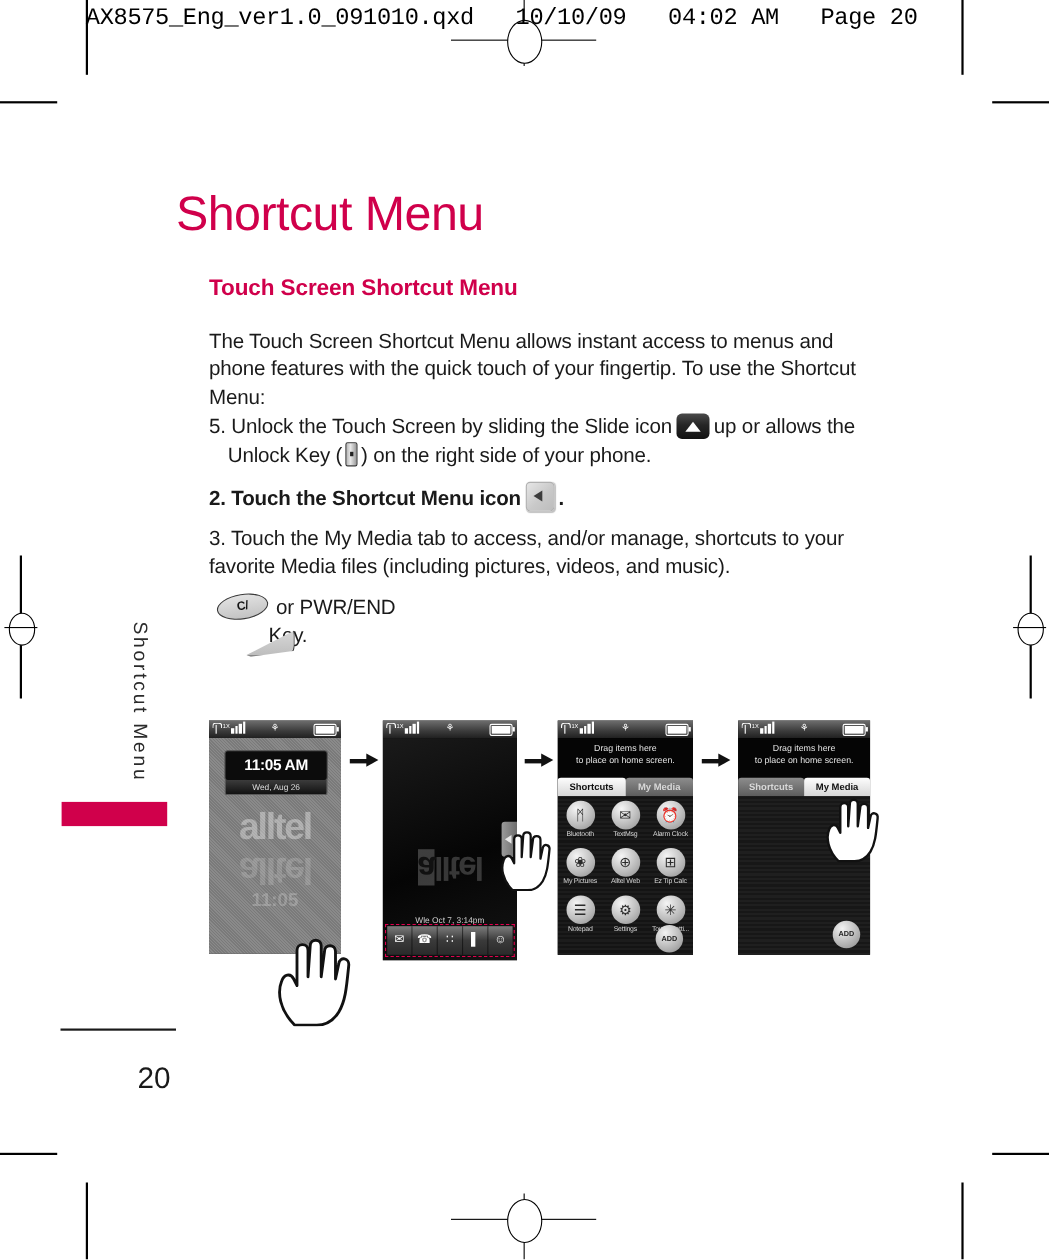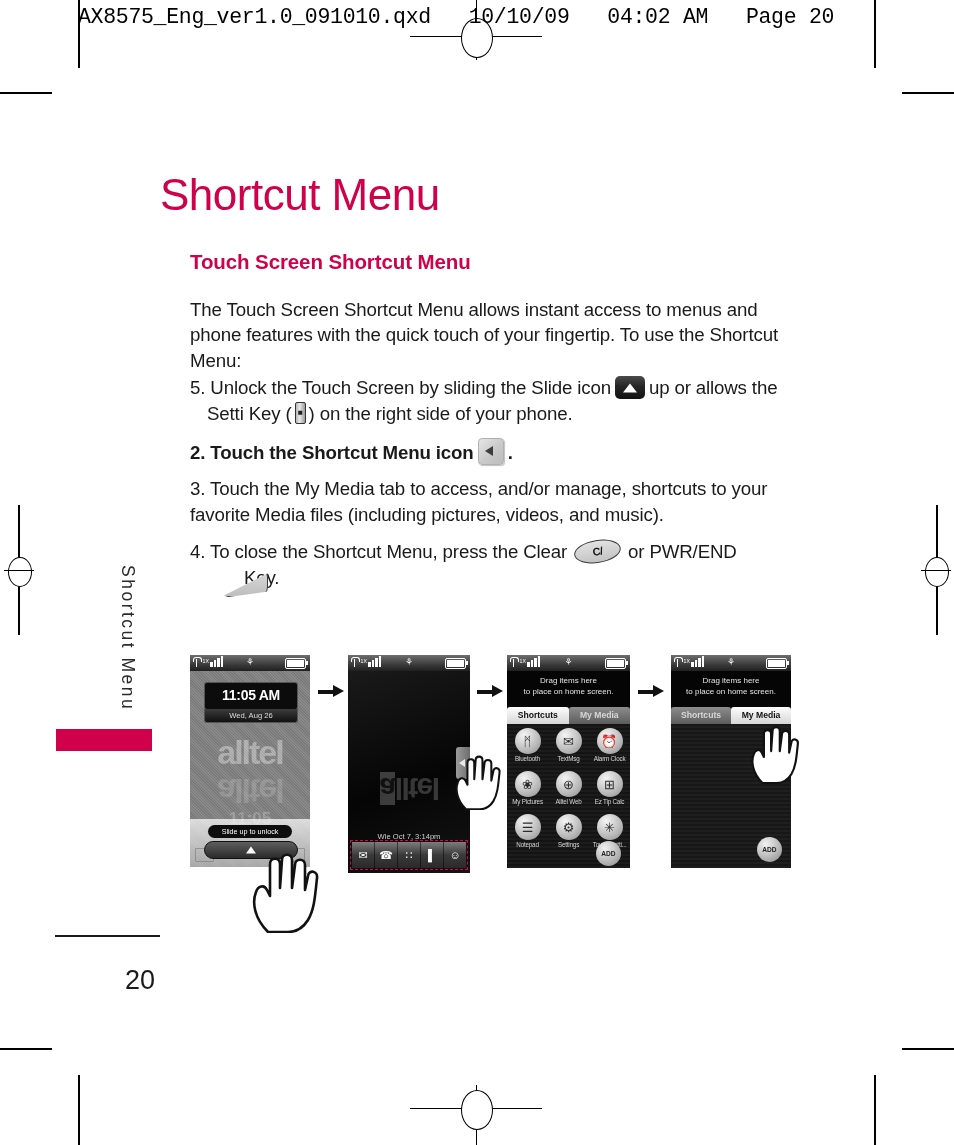--- a/index.html
+++ b/index.html
@@ -196,33 +196,33 @@
 <div class="reg-circle" style="left:461px;top:1090px;width:30px;height:38px;"></div>
 
 <div class="pagehead">AX8575_Eng_ver1.0_091010.qxd   10/10/09   04:02 AM   Page 20</div>
 
 <h1 class="title">Shortcut Menu</h1>
 <h2 class="subtitle">Touch Screen Shortcut Menu</h2>
 <p class="para">The Touch Screen Shortcut Menu allows instant access to menus and phone features with the quick touch of your fingertip. To use the Shortcut Menu:</p>
 
 <div class="step s1">
   <span>5. Unlock the Touch Screen by sliding the Slide icon</span><span class="ic slide-ic"></span><span>up or allows the</span><br>
-  <span class="ind"></span><span>Setti Key (</span><span class="ic unlock-ic"></span><span>) on the right side of your phone.</span>
+  <span class="ind"></span><span>Unlock Key (</span><span class="ic unlock-ic"></span><span>) on the right side of your phone.</span>
 </div>
 
 <div class="step s2">
   <span>2.  Touch the Shortcut Menu icon</span><span class="ic menu-ic"></span><span>.</span>
 </div>
 
 <div class="step s3">
   <span>3.  Touch the My Media tab to access, and/or manage, shortcuts to your favorite Media files (including pictures, videos, and music).</span>
 </div>
 
 <div class="step s4">
-  <span>4.  To close the Shortcut Menu, press the Clear</span><span class="ic clear-ic"><span>C/</span></span><span>or PWR/END</span><br>
+  <span class="ic clear-ic"><span>C/</span></span><span>or PWR/END</span><br>
   <span class="ind" style="width:54px;"></span><span>Key.</span>
 </div>
 <div class="pwr-ic">
   <span>
       <em style="font-style:normal;display:block">PWR</em>
       <em style="font-style:normal;display:block">END</em>
     </span>
 </div>
 
 <div class="sidetab-text">Shortcut Menu</div>
@@ -250,28 +250,20 @@
   <div class="ph1body">
     <div class="bigalltel">alltel</div>
     <div class="bigalltel2">alltel</div>
     <div class="ghost">11:05</div>
     <div class="clockbox">
       <div class="clocktxt">11:05 AM</div>
     </div>
     <div class="datebox">
       <div class="datetxt">Wed, Aug 26</div>
     </div>
-    <div class="unlockzone">
-      <div class="smallmail"></div>
-      <div class="smallcont"></div>
-      <div class="sliplabel">
-          <span>Slide up to unlock</span>
-        </div>
-      <div class="sliptrack"></div>
-    </div>
   </div>
 </div>
 
 <div class="hand" style="left:248px;top:848px;">
   <svg width="72" height="85" viewBox="0 0 72 85">
     <path d="M20 84 C6 70 4 54 8 44 C10 38 16 36 19 42 L22 48 L22 16 C22 9 32 9 32 16 L32 40 L34 12 C34 5 44 5 44 12 L44 40 L47 17 C47 10 57 10 57 17 L57 42 L60 28 C61 21 70 23 69 30 C67 50 66 62 60 72 C55 80 48 84 40 84 Z" fill="#fff" stroke="#111" stroke-width="2.6" stroke-linejoin="round"></path>
   </svg>
 </div>
 
 <div class="arrow" style="left:318px;top:685px;">

